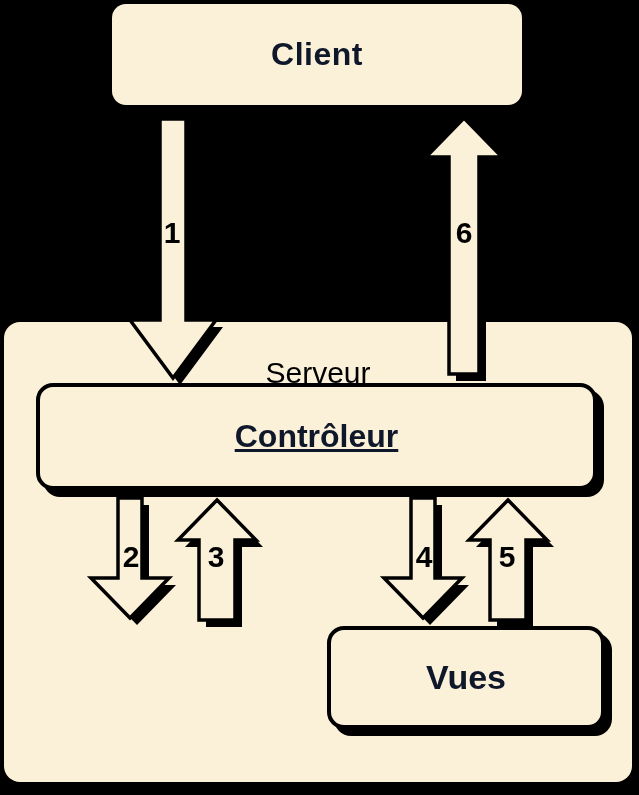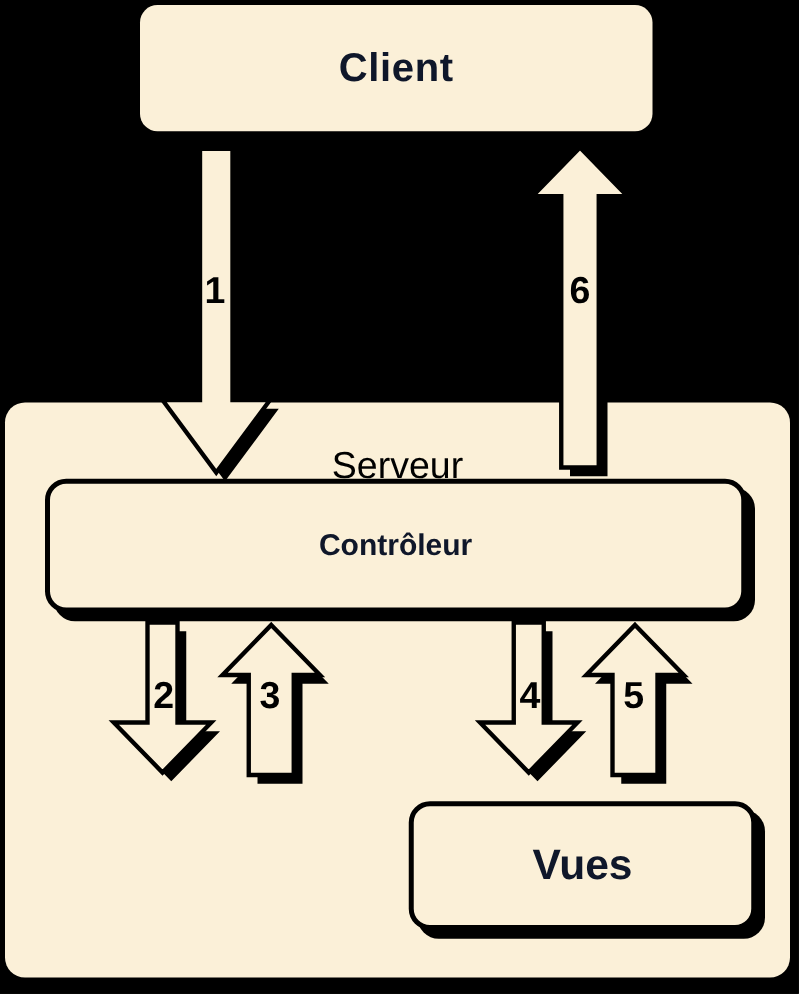--- a/index.html
+++ b/index.html
@@ -43,32 +43,33 @@
     border: none;
     border-radius: 14px;
     font-size: 32px;
     font-weight: 700;
     letter-spacing: 0.5px;
   }
   .controller-box {
     left: 36px; top: 383px;
     width: 561px; height: 107px;
     box-shadow: 7px 7px 0 #000;
-    font-size: 24px;
+    font-size: 32px;
     font-weight: 600;
+    text-decoration: underline;
   }
   .models-box {
     left: 36px; top: 626px;
     width: 276px; height: 103px;
     box-shadow: 7px 7px 0 #000;
     font-size: 34px;
     font-weight: 700;
   }
   .views-box {
-    left: 327px; top: 641px;
+    left: 327px; top: 626px;
     width: 278px; height: 103px;
     box-shadow: 7px 7px 0 #000;
     font-size: 34px;
     font-weight: 700;
   }
   .server-label {
     position: absolute;
     left: 4px; top: 328px;
     width: 628px;
     text-align: center;

